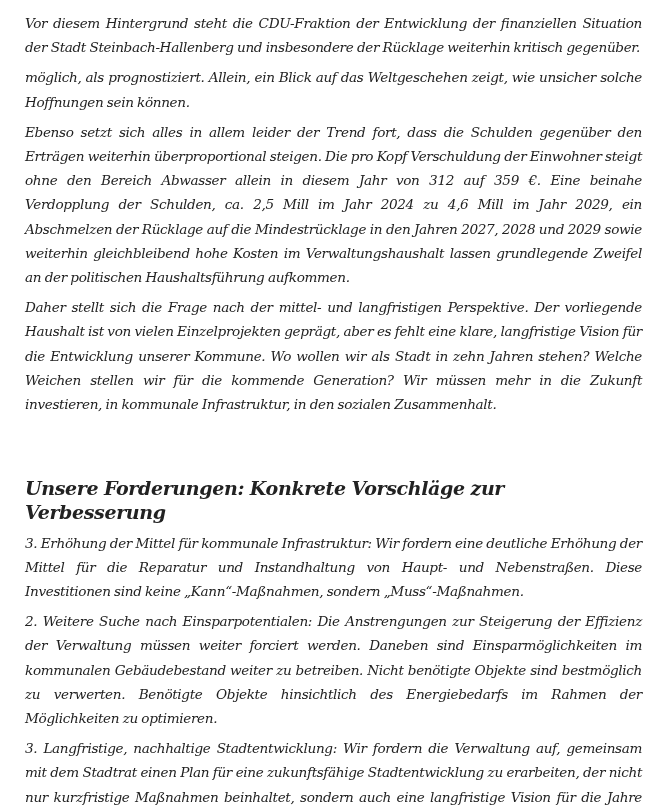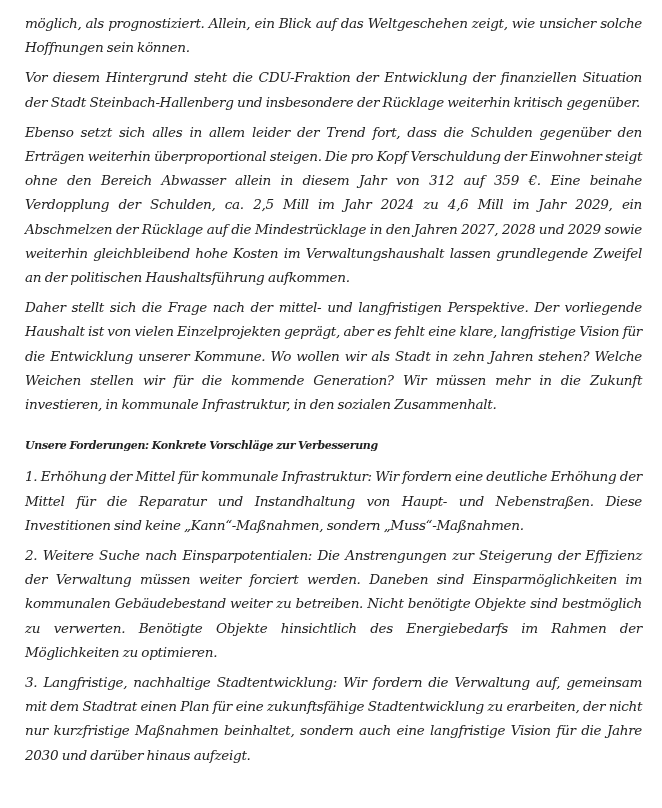--- a/index.html
+++ b/index.html
@@ -14,34 +14,34 @@
       line-height: 24.2px;
       color: #222222;
       letter-spacing: -0.35px;
       word-spacing: -0.5px;
     }
     .page p {
       margin: 0 0 6px 0;
       text-align: justify;
     }
     .page h3 {
-      margin: 18px 0 6px 0;
-      font-size: 11px;
+      margin: 60px 0 6px 0;
+      font-size: 19px;
       font-weight: bold;
       font-style: italic;
       line-height: 24.2px;
     }
   </style>
 </head>
 <body>
 
 <div class="page">
+  <p>Vor diesem Hintergrund steht die CDU-Fraktion der Entwicklung der finanziellen Situation der Stadt Steinbach-Hallenberg und insbesondere der Rücklage weiterhin kritisch gegenüber.</p>
   <p>möglich, als prognostiziert. Allein, ein Blick auf das Weltgeschehen zeigt, wie unsicher solche Hoffnungen sein können.</p>
-  <p>Vor diesem Hintergrund steht die CDU-Fraktion der Entwicklung der finanziellen Situation der Stadt Steinbach-Hallenberg und insbesondere der Rücklage weiterhin kritisch gegenüber.</p>
   <p>Ebenso setzt sich alles in allem leider der Trend fort, dass die Schulden gegenüber den Erträgen weiterhin überproportional steigen. Die pro Kopf Verschuldung der Einwohner steigt ohne den Bereich Abwasser allein in diesem Jahr von 312 auf 359 €. Eine beinahe Verdopplung der Schulden, ca. 2,5 Mill im Jahr 2024 zu 4,6 Mill im Jahr 2029, ein Abschmelzen der Rücklage auf die Mindestrücklage in den Jahren 2027, 2028 und 2029 sowie weiterhin gleichbleibend hohe Kosten im Verwaltungshaushalt lassen grundlegende Zweifel an der politischen Haushaltsführung aufkommen.</p>
   <p>Daher stellt sich die Frage nach der mittel- und langfristigen Perspektive. Der vorliegende Haushalt ist von vielen Einzelprojekten geprägt, aber es fehlt eine klare, langfristige Vision für die Entwicklung unserer Kommune. Wo wollen wir als Stadt in zehn Jahren stehen? Welche Weichen stellen wir für die kommende Generation? Wir müssen mehr in die Zukunft investieren, in kommunale Infrastruktur, in den sozialen Zusammenhalt.</p>
 
   <h3>Unsere Forderungen: Konkrete Vorschläge zur Verbesserung</h3>
 
-  <p>1. Erhöhung der Mittel für kommunale Infrastruktur: Wir fordern eine deutliche Erhöhung der Mittel für die Reparatur und Instandhaltung von Haupt- und Nebenstraßen. Diese Investitionen sind keine „Kann“-Maßnahmen, sondern „Muss“-Maßnahmen.</p>
+  <p>3. Erhöhung der Mittel für kommunale Infrastruktur: Wir fordern eine deutliche Erhöhung der Mittel für die Reparatur und Instandhaltung von Haupt- und Nebenstraßen. Diese Investitionen sind keine „Kann“-Maßnahmen, sondern „Muss“-Maßnahmen.</p>
   <p>2. Weitere Suche nach Einsparpotentialen: Die Anstrengungen zur Steigerung der Effizienz der Verwaltung müssen weiter forciert werden. Daneben sind Einsparmöglichkeiten im kommunalen Gebäudebestand weiter zu betreiben. Nicht benötigte Objekte sind bestmöglich zu verwerten. Benötigte Objekte hinsichtlich des Energiebedarfs im Rahmen der Möglichkeiten zu optimieren.</p>
   <p>3. Langfristige, nachhaltige Stadtentwicklung: Wir fordern die Verwaltung auf, gemeinsam mit dem Stadtrat einen Plan für eine zukunftsfähige Stadtentwicklung zu erarbeiten, der nicht nur kurzfristige Maßnahmen beinhaltet, sondern auch eine langfristige Vision für die Jahre 2030 und darüber hinaus aufzeigt.</p>
 </div>
 
 </body></html>

